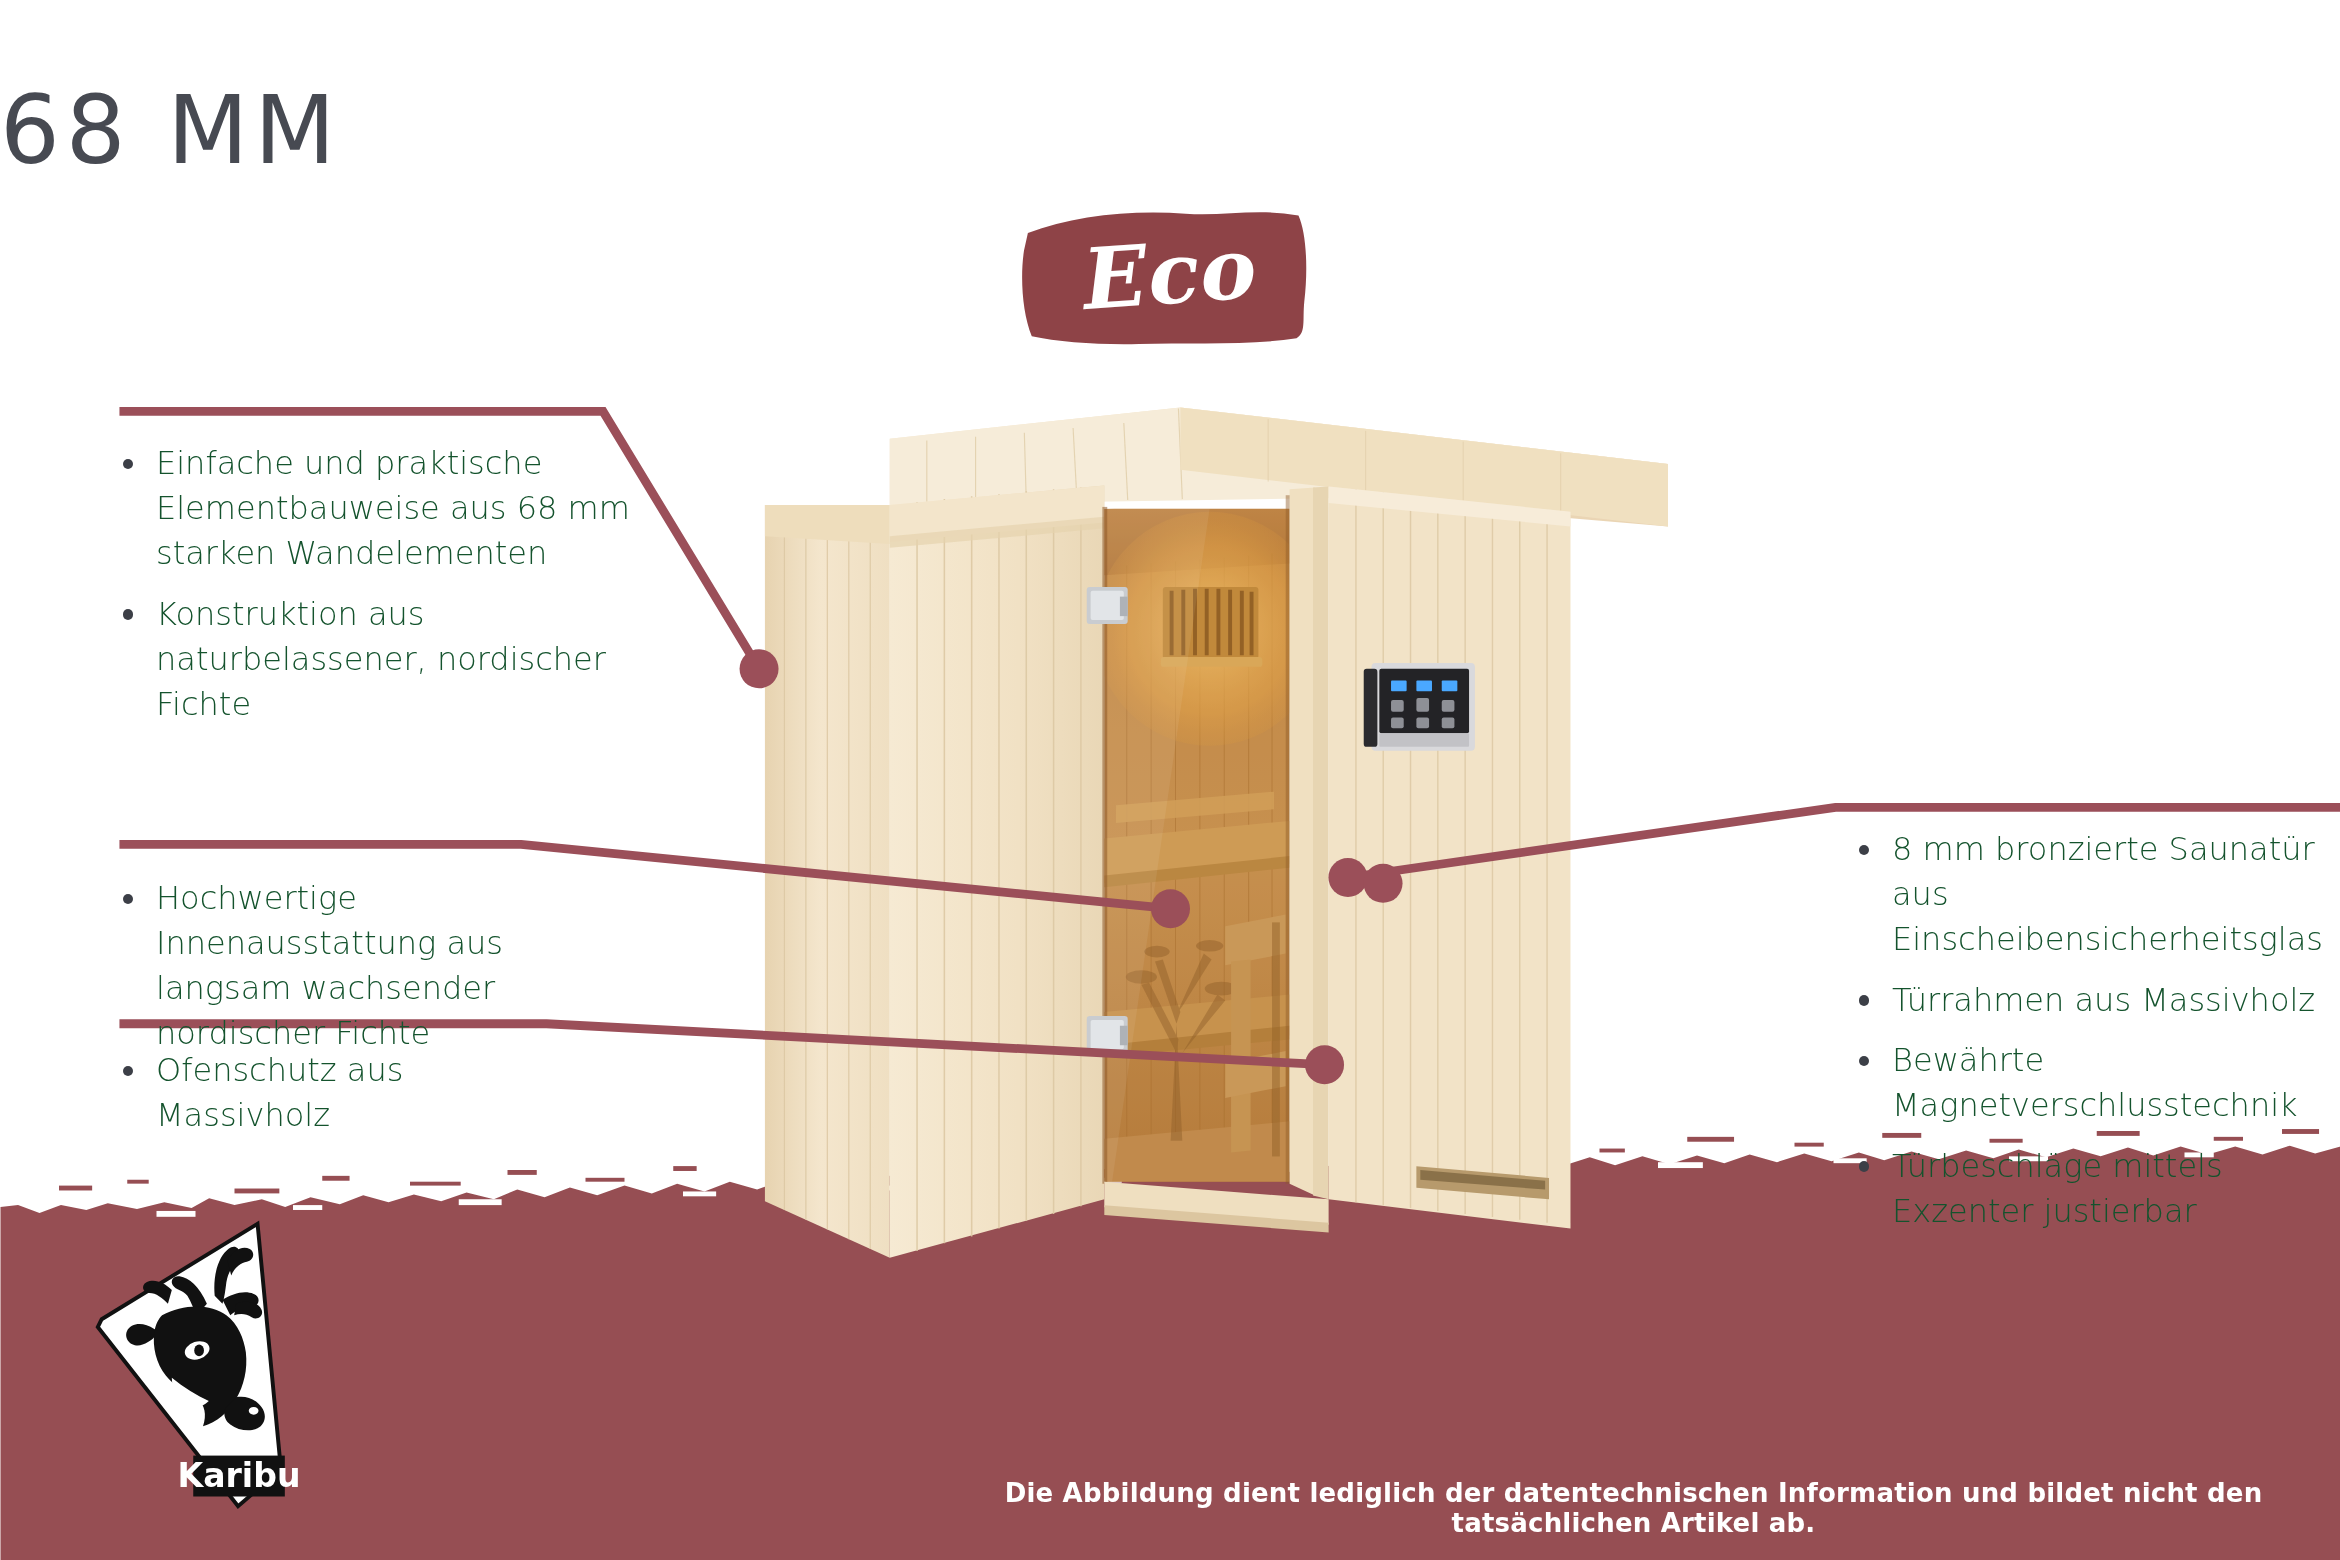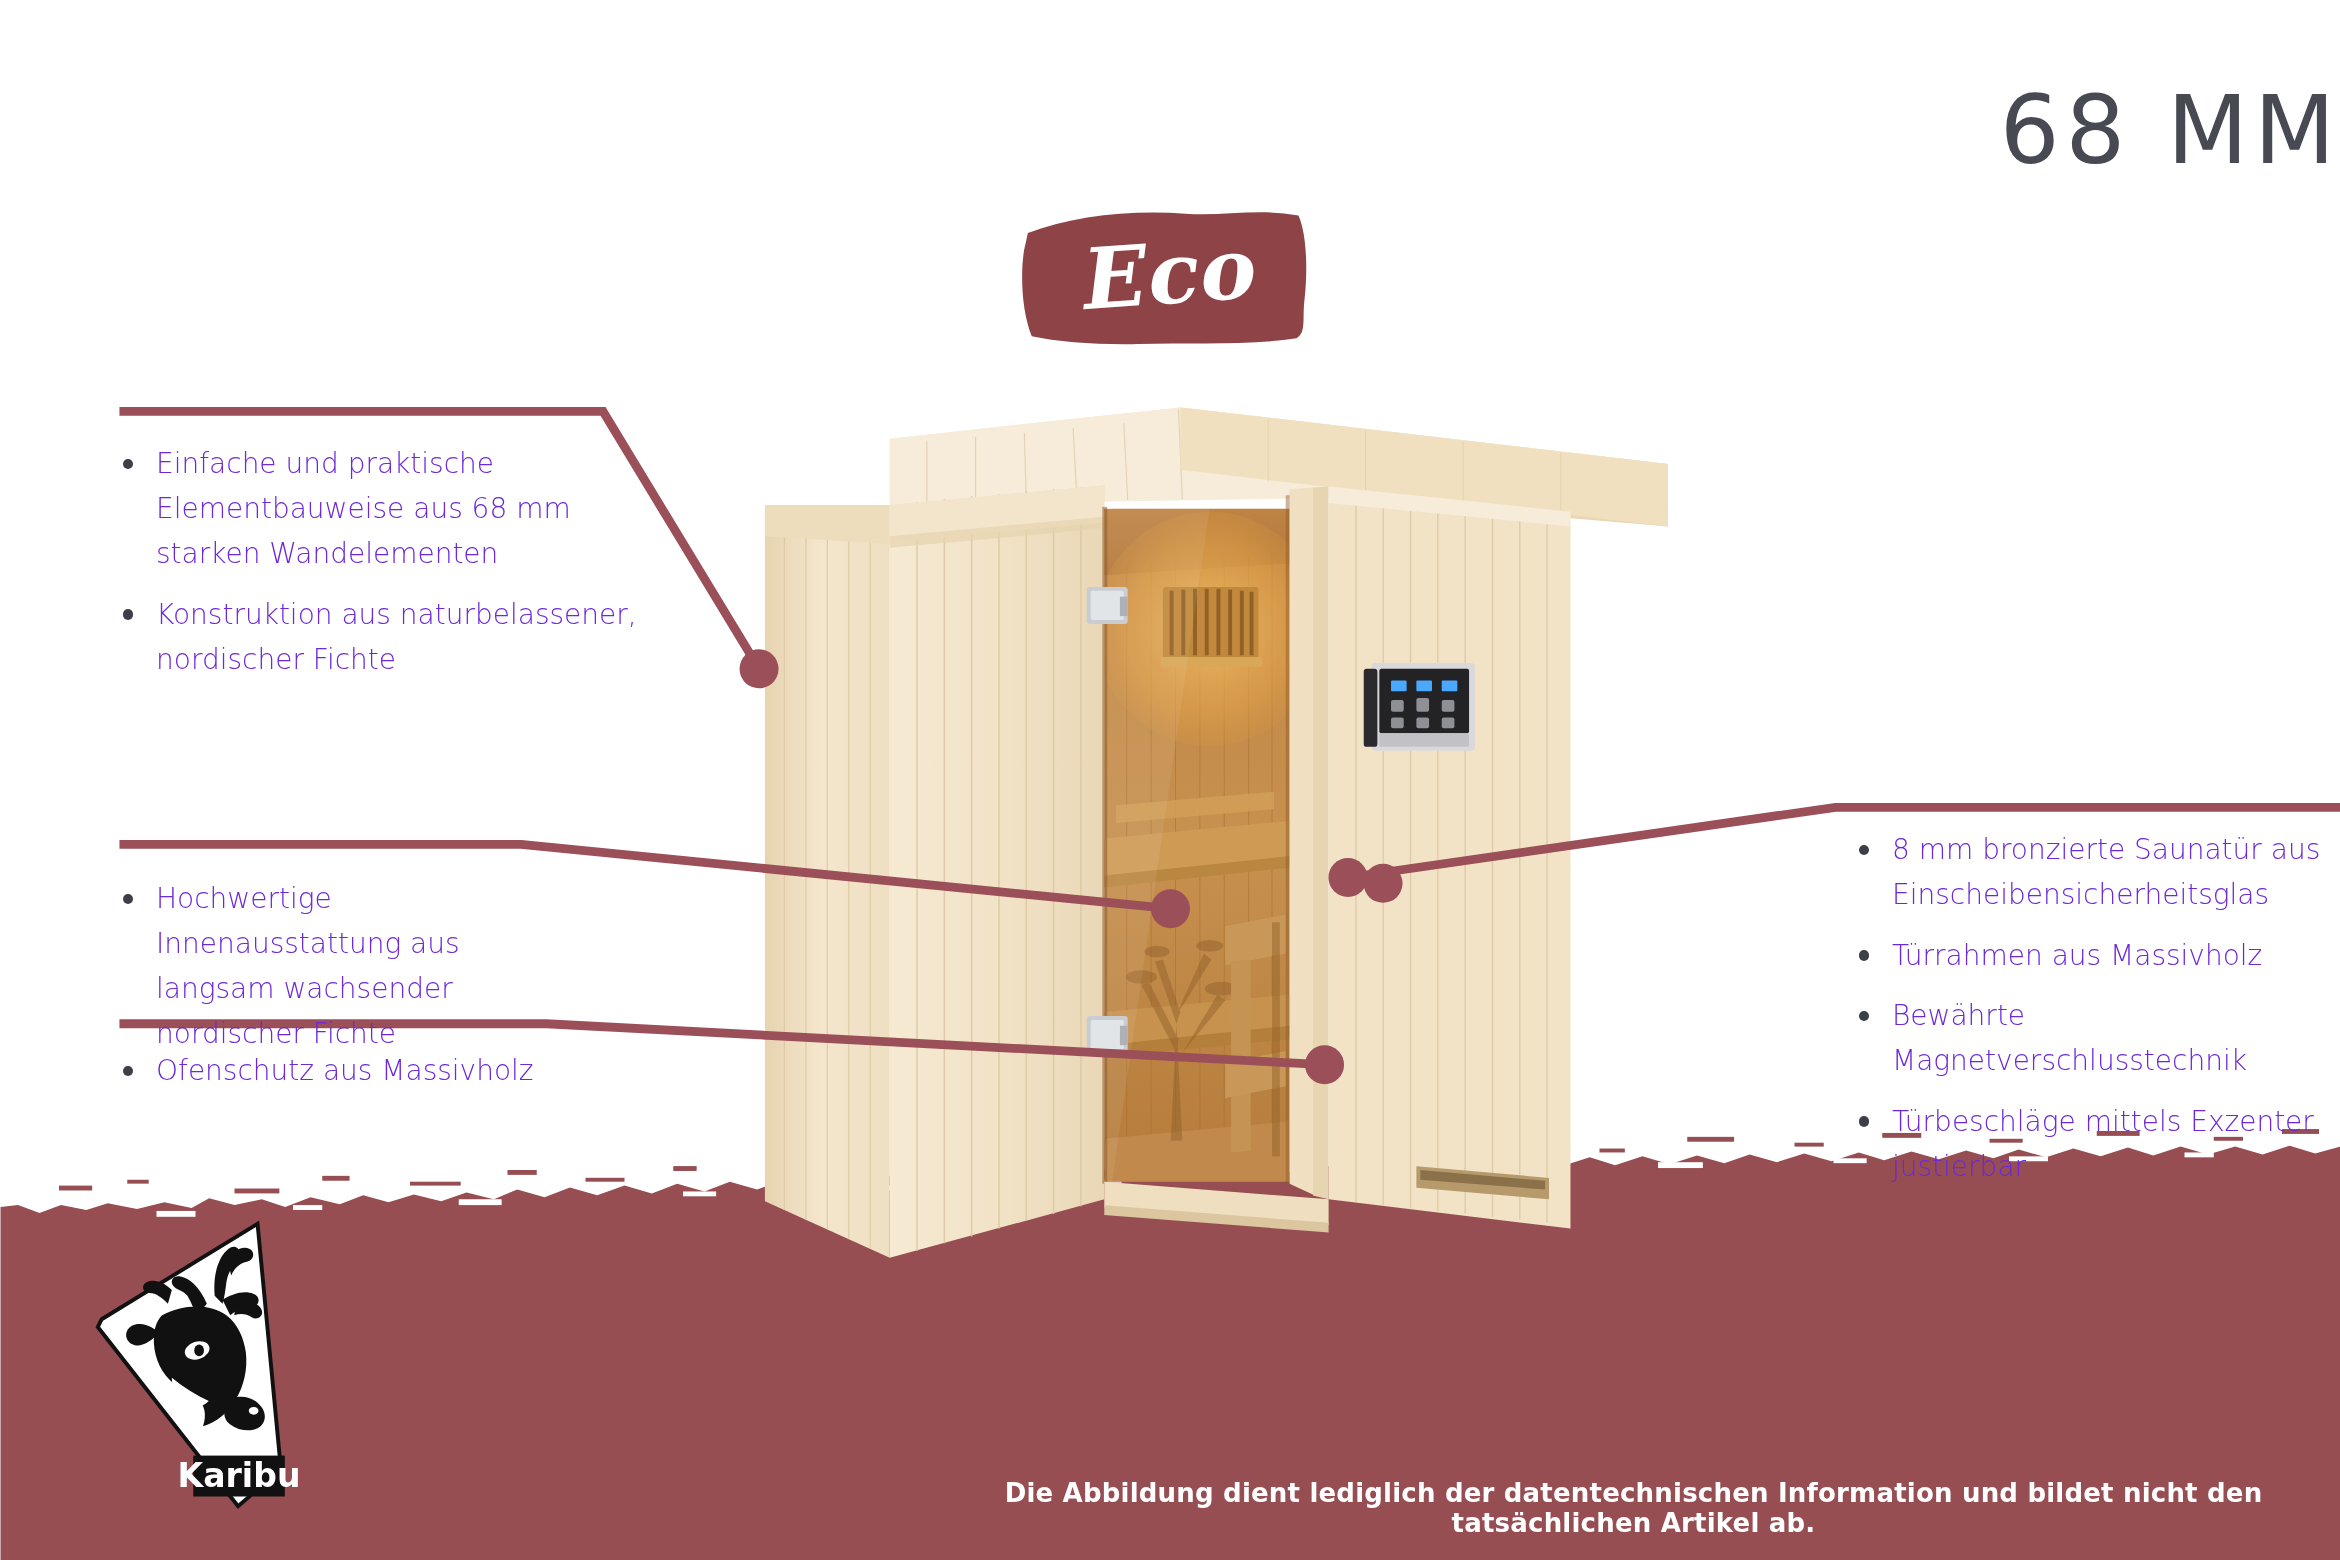--- a/index.html
+++ b/index.html
@@ -8,39 +8,39 @@
     background:#ffffff;
     font-family:"Liberation Sans", sans-serif;
   }
   #stage{position:absolute;inset:0;width:2341px;height:1560px;}
 
   
   .band-wrap{position:absolute;left:0;top:0;width:2341px;height:1560px;pointer-events:none;}
 
   
   .title{
-    position:absolute;left:0;top:76px;width:2341px;text-align:right;
+    position:absolute;left:0;top:76px;width:2341px;text-align:left;
     font-size:94px;letter-spacing:5.9px;color:#474a52;font-weight:400;
     font-family:"DejaVu Sans", sans-serif;
   }
   .badge-wrap{position:absolute;left:1014px;top:200px;width:312px;height:146px;}
   .badge-word{
     position:absolute;left:0;top:0;width:312px;height:146px;
     display:flex;align-items:center;justify-content:center;
     font-family:"DejaVu Serif", serif;font-style:italic;font-weight:700;
     font-size:84px;color:#ffffff;letter-spacing:1px;
     transform:rotate(-4deg);
   }
 
   
   .bullets{position:absolute;font-size:0;}
   .bullets ul{margin:0;padding:0;list-style:none;}
   .bullets li{
     position:relative;padding-left:41px;margin-bottom:15.6px;
-    font-size:28px;line-height:45px;color:#6d28d9;
+    font-size:32px;line-height:45px;color:#14532d;
     font-family:"DejaVu Sans", sans-serif;font-weight:300;
   }
   .bullets li:before{
     content:"";position:absolute;left:7.8px;top:17.6px;
     width:10.7px;height:10.7px;border-radius:50%;background:#3c3f47;
   }
 
   #blk-left-1{left:115px;top:441px;width:527px;}
   #blk-left-2{left:115px;top:876px;width:468px;}
   #blk-left-3{left:115px;top:1048px;width:468px;}

